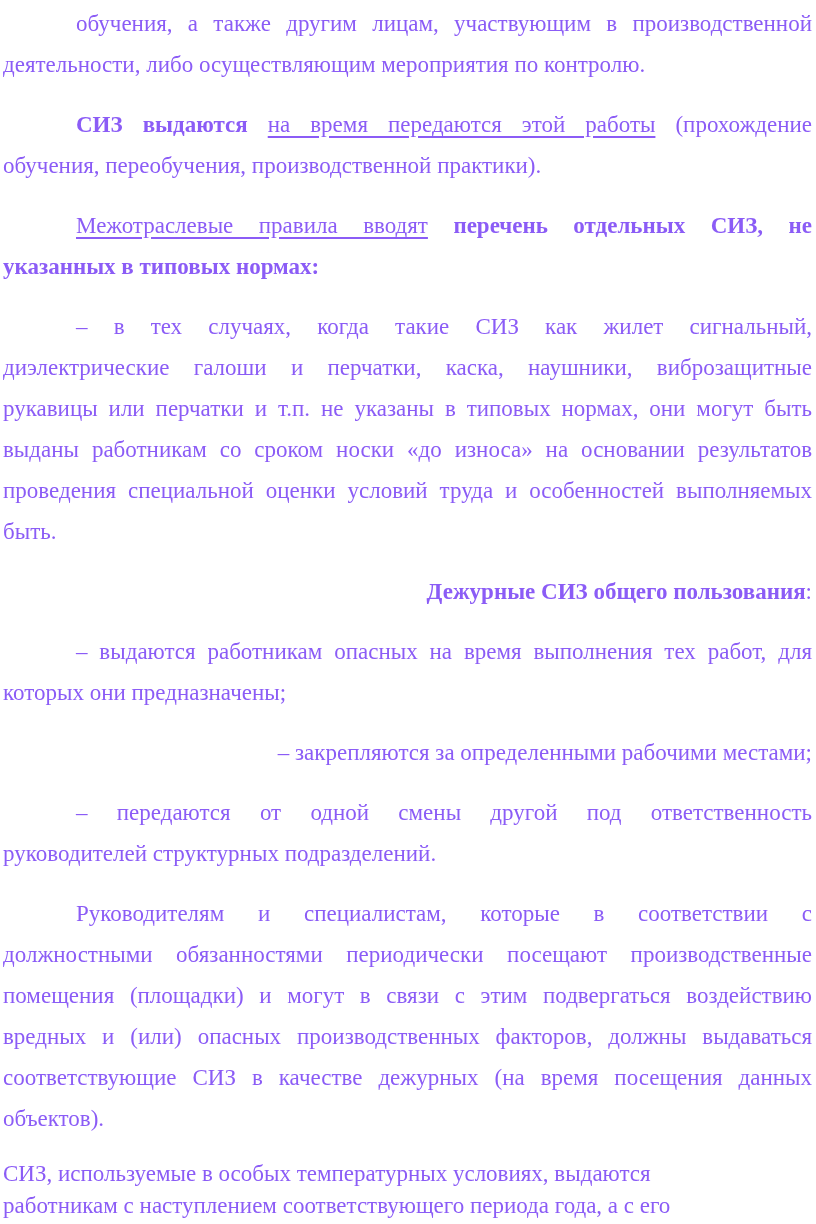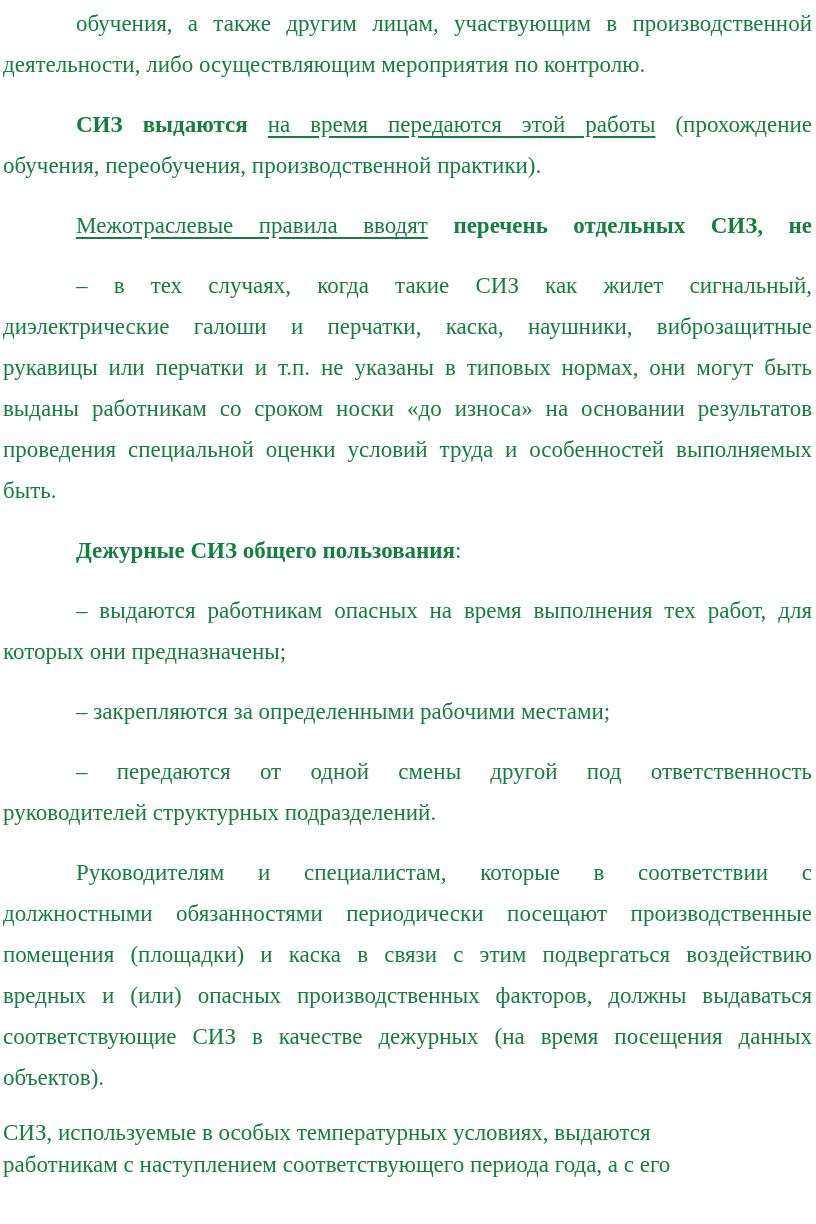--- a/index.html
+++ b/index.html
@@ -42,43 +42,45 @@
     height: 32px;
   }
   
   .line.fill {
     text-align: justify;
     text-align-last: justify;
     text-justify: inter-word;
   }
   .line.indent {
     text-indent: 73px;
+    text-align: right;
   }
   .b { font-weight: bold; }
   .u {
     text-decoration: underline;
     text-decoration-thickness: 2px;
     text-underline-offset: 4px;
   }
 </style>
 </head>
 <body>
 
 <div class="page">
-  <div class="doc" style="background: rgb(255, 255, 255); color: #15803d;">
+  <div class="doc" style="background: rgb(255, 255, 255); color: #8b5cf6;">
       <div class="para">
         <div class="line fill indent"><span>обучения, а также другим лицам, участвующим в производственной</span></div>
         <div class="line"><span>деятельности, либо осуществляющим мероприятия по контролю.</span></div>
       </div>
       <div class="para">
         <div class="line fill indent"><span class="b">СИЗ выдаются </span><span class="u">на время передаются этой работы</span><span> (прохождение</span></div>
         <div class="line"><span>обучения, переобучения, производственной практики).</span></div>
       </div>
       <div class="para">
         <div class="line fill indent"><span class="u">Межотраслевые правила вводят</span><span> </span><span class="b">перечень отдельных СИЗ, не</span></div>
+        <div class="line"><span class="b">указанных в типовых нормах:</span></div>
       </div>
       <div class="para">
         <div class="line fill indent"><span>– в тех случаях, когда такие СИЗ как жилет сигнальный,</span></div>
         <div class="line fill"><span>диэлектрические галоши и перчатки, каска, наушники, виброзащитные</span></div>
         <div class="line fill"><span>рукавицы или перчатки и т.п. не указаны в типовых нормах, они могут быть</span></div>
         <div class="line fill"><span>выданы работникам со сроком носки «до износа» на основании результатов</span></div>
         <div class="line fill"><span>проведения специальной оценки условий труда и особенностей выполняемых</span></div>
         <div class="line"><span>быть.</span></div>
       </div>
       <div class="para">
@@ -91,21 +93,21 @@
       <div class="para">
         <div class="line indent"><span>– закрепляются за определенными рабочими местами;</span></div>
       </div>
       <div class="para">
         <div class="line fill indent"><span>– передаются от одной смены другой под ответственность</span></div>
         <div class="line"><span>руководителей структурных подразделений.</span></div>
       </div>
       <div class="para">
         <div class="line fill indent"><span>Руководителям и специалистам, которые в соответствии с</span></div>
         <div class="line fill"><span>должностными обязанностями периодически посещают производственные</span></div>
-        <div class="line fill"><span>помещения (площадки) и каска в связи с этим подвергаться воздействию</span></div>
+        <div class="line fill"><span>помещения (площадки) и могут в связи с этим подвергаться воздействию</span></div>
         <div class="line fill"><span>вредных и (или) опасных производственных факторов, должны выдаваться</span></div>
         <div class="line fill"><span>соответствующие СИЗ в качестве дежурных (на время посещения данных</span></div>
         <div class="line"><span>объектов).</span></div>
       </div>
       <div class="para tight">
         <div class="line"><span>СИЗ, используемые в особых температурных условиях, выдаются</span></div>
         <div class="line"><span>работникам с наступлением соответствующего периода года, а с его</span></div>
       </div>
     </div>
 </div>

